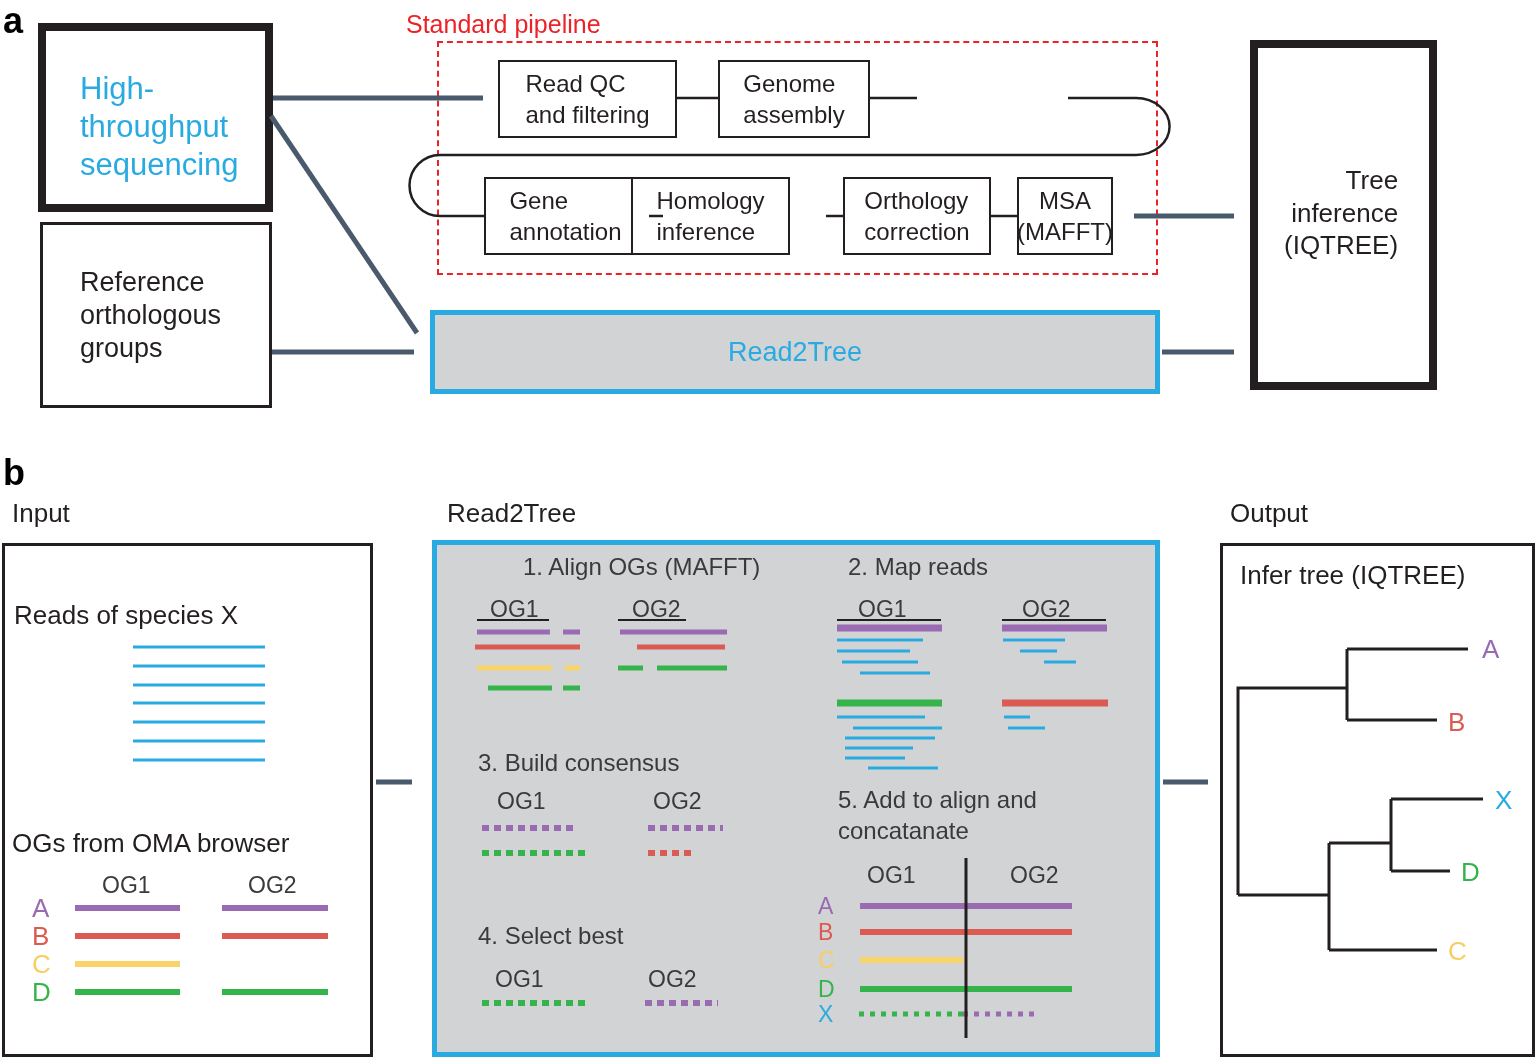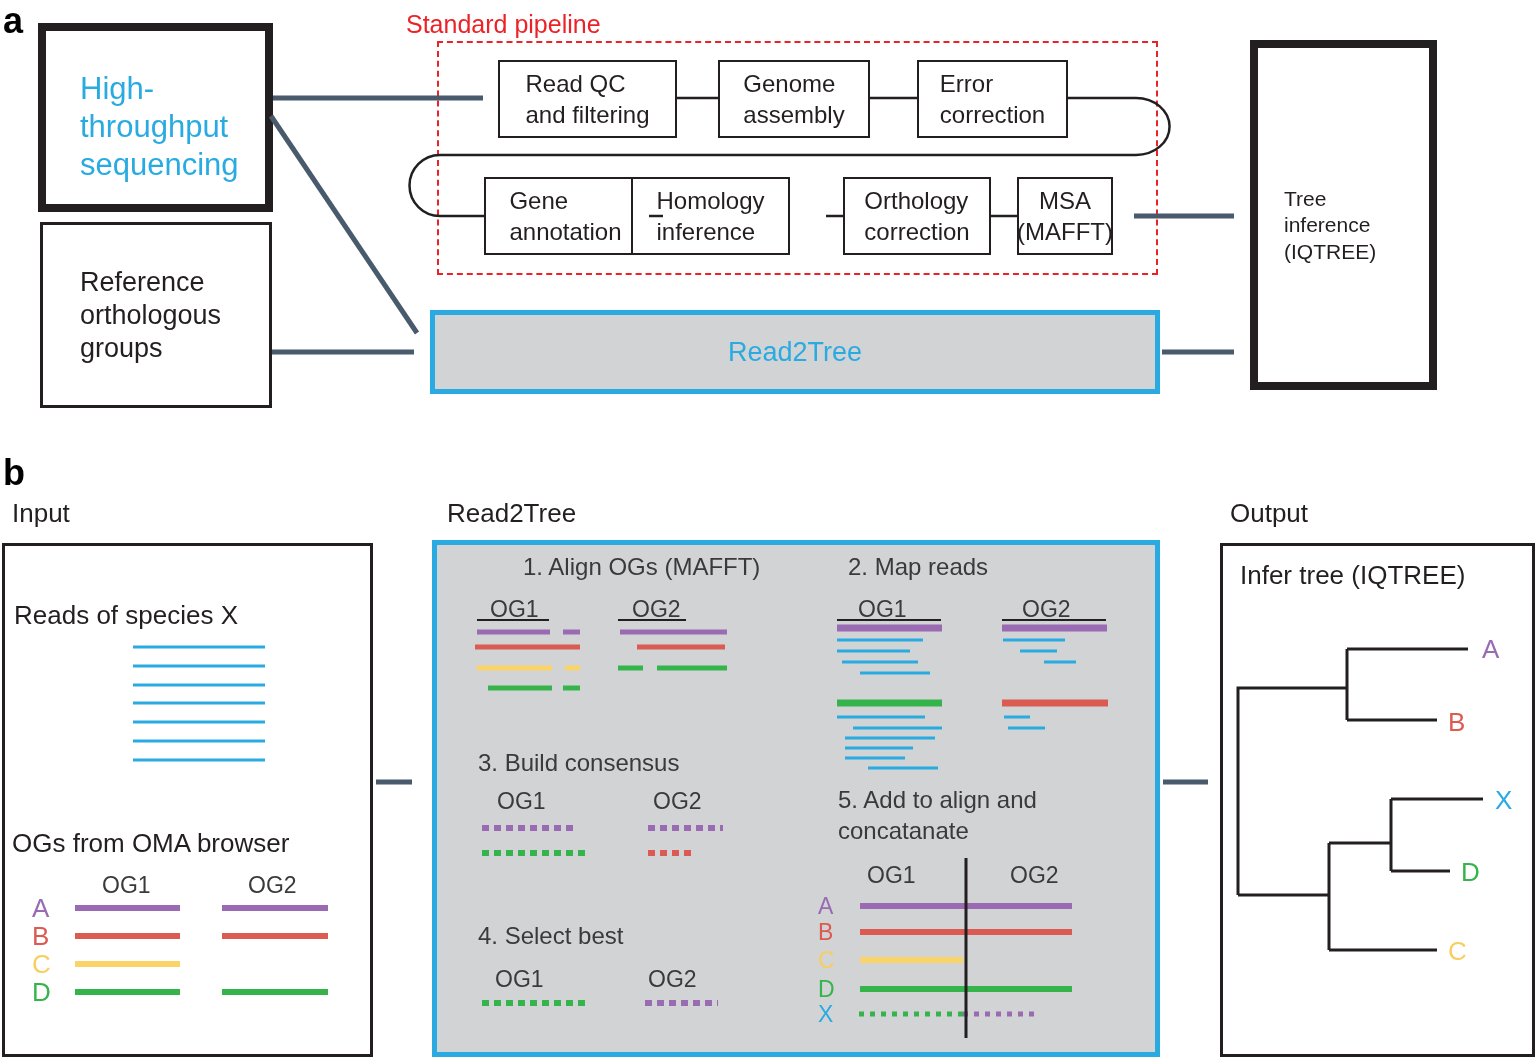--- a/index.html
+++ b/index.html
@@ -50,24 +50,20 @@
   <div class="abs" style="left:437px;top:41px;width:721px;height:234px;border:2.5px dashed #EC2227;"></div>
 
   <div class="box pipe" style="left:498px;top:60px;width:179px;height:78px;">
       <span class="pre">Read QC
 and filtering</span>
     </div>
   <div class="box pipe" style="left:718px;top:60px;width:152px;height:78px;">
       <span class="pre">Genome
 assembly</span>
     </div>
-  <div class="box pipe" style="left:917px;top:60px;width:151px;height:78px;">
-      <span class="pre">Error
-correction</span>
-    </div>
 
   <div class="box pipe" style="left:484px;top:177px;width:163px;height:78px;">
       <span class="pre">Gene
 annotation</span>
     </div>
   <div class="box pipe" style="left:631px;top:177px;width:159px;height:78px;justify-content:center;">
       <span class="pre">Homology
 inference</span>
     </div>
   <div class="box pipe" style="left:843px;top:177px;width:148px;height:78px;">
@@ -77,21 +73,21 @@
   <div class="box pipe center" style="left:1017px;top:177px;width:96px;height:78px;">
       <span class="pre">MSA
 (MAFFT)</span>
     </div>
 
   <div class="abs gray-box" style="left:430px;top:310px;width:730px;height:84px;display:flex;align-items:center;justify-content:center;">
     <span class="cyan-t" style="font-size:27px;">Read2Tree</span>
   </div>
 
   <div class="box thick" style="left:1250px;top:40px;width:187px;height:350px;"></div>
-  <div class="abs pre" style="left:1284px;top:186px;font-size:21px;line-height:1.25;">Tree
+  <div class="abs pre" style="left:1284px;top:164px;font-size:26px;line-height:1.25;text-align:right;">Tree
 inference
 (IQTREE)</div>
 
   <div class="abs panel-label" style="left:3px;top:452px;">b</div>
 
   <div class="abs heading" style="left:12px;top:498px;">Input</div>
   <div class="abs heading cyan-t" style="left:447px;top:498px;">Read2Tree</div>
   <div class="abs heading" style="left:1230px;top:498px;">Output</div>
 
   <div class="box" style="left:2px;top:543px;width:371px;height:514px;"></div>

